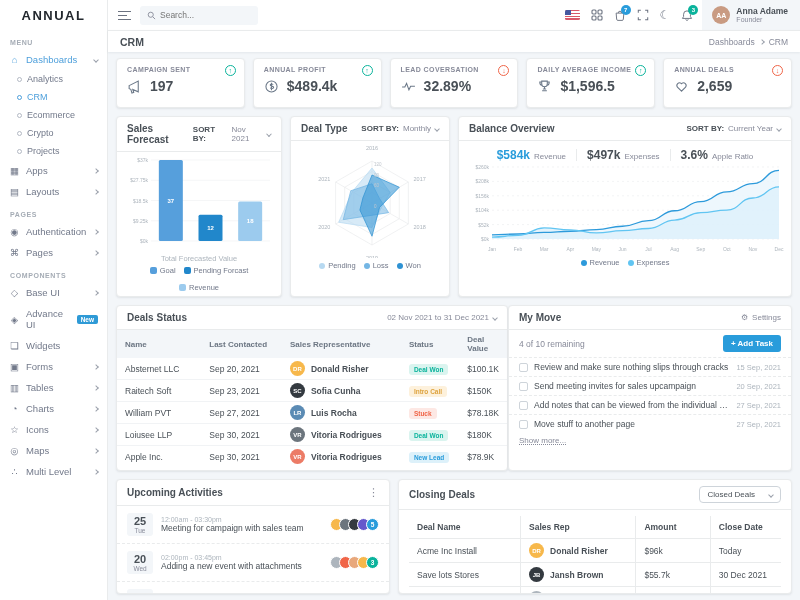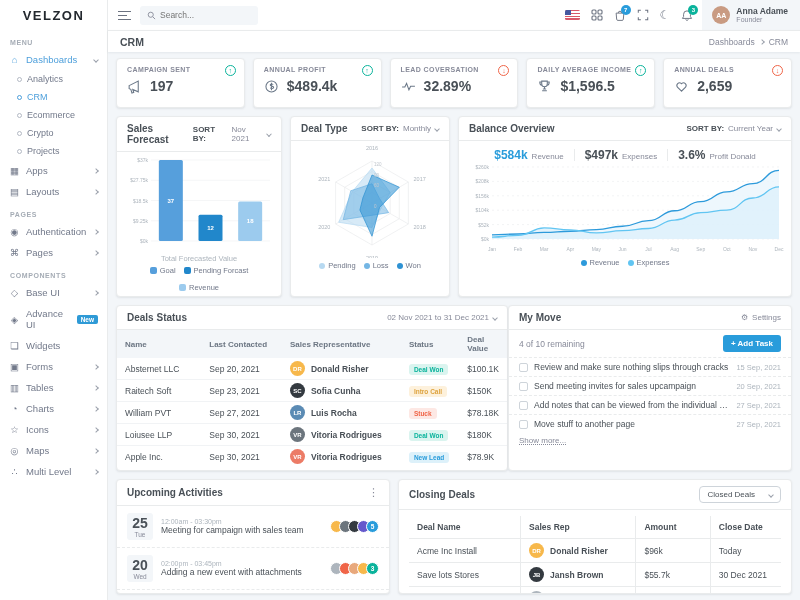--- a/index.html
+++ b/index.html
@@ -112,41 +112,41 @@
   .showmore a { color:#878a99; text-decoration:underline dotted; cursor:pointer; }
 
   
   .bottom-row { display:flex; gap:8px; flex:1; min-height:0; }
   .c-acts { flex:0 0 274px; display:flex; flex-direction:column; }
   .c-closing { flex:1; display:flex; flex-direction:column; min-width:0; }
   .dots { font-size:11px; color:#878a99; cursor:pointer; }
   .act { display:flex; align-items:center; gap:8px; padding:7px 10px; border-top:1px dashed #e9ebec; }
   .act:first-child { border-top:none; }
   .datebox { width:26px; background:#f3f6f9; border-radius:3px; text-align:center; padding:2px 0; flex:0 0 26px; }
-  .datebox .d { font-size:14px; font-weight:bold; color:#495057; }
+  .datebox .d { font-size:11px; font-weight:bold; color:#495057; }
   .datebox .w { font-size:6.5px; color:#878a99; }
   .actmid { flex:1; min-width:0; }
   .act-time { font-size:7px; color:#adb5bd; }
   .act-title { font-size:8.5px; color:#495057; white-space:nowrap; overflow:hidden; text-overflow:ellipsis; }
   .avgroup { display:flex; }
   .gavatar { width:13px; height:13px; border-radius:50%; border:1.5px solid #fff; margin-left:-4px; }
   .gcount { width:13px; height:13px; border-radius:50%; border:1.5px solid #fff; margin-left:-4px; color:#fff;
             font-size:6.5px; font-weight:bold; display:flex; align-items:center; justify-content:center; }
   .selectbox { border:1px solid #ced4da; border-radius:4px; font-size:8px; color:#495057; padding:3px 7px; display:flex; align-items:center; gap:14px; cursor:pointer; }
   .closing-tbl th { font-size:8.5px; font-weight:bold; color:#495057; text-align:left; padding:6px 8px; border:1px solid #e9ebec; }
   .closing-tbl td { font-size:8.5px; color:#495057; padding:4px 8px; border:1px solid #e9ebec; }
   .closing-tbl { border-style:hidden; }
 
   svg text { font-family:"Liberation Sans",sans-serif; }
 </style>
 </head>
 <body>
 
 <aside class="sidebar">
-  <div class="logo">VELZON</div>
+  <div class="logo">ANNUAL</div>
   <nav id="side-nav">
       <div class="side-caption">MENU</div>
       <div class="side-item active">
         <span class="g-ic">⌂</span>
         <span>Dashboards</span>
         <span class="chev down"></span>
       </div>
       <div class="side-sub">
         <span>Analytics</span>
       </div>
@@ -474,21 +474,21 @@
                 <span class="bal-l">Revenue</span>
               </span>
               <span class="bal-sep"></span>
               <span class="bal-item">
                 <span class="bal-v">$497k</span>
                 <span class="bal-l">Expenses</span>
               </span>
               <span class="bal-sep"></span>
               <span class="bal-item">
                 <span class="bal-v">3.6%</span>
-                <span class="bal-l">Profit Donald</span>
+                <span class="bal-l">Apple Ratio</span>
               </span>
             </div>
           <svg id="svg-balance" width="318" height="92" viewBox="0 0 318 92">
               <line x1="26" y1="4" x2="313" y2="4" stroke="#e9ebec" stroke-width="0.6" stroke-dasharray="2 3"></line>
               <text x="23" y="6" text-anchor="end" font-size="5" fill="#adb5bd">$260k</text>
               <line x1="26" y1="18.4" x2="313" y2="18.4" stroke="#e9ebec" stroke-width="0.6" stroke-dasharray="2 3"></line>
               <text x="23" y="20.4" text-anchor="end" font-size="5" fill="#adb5bd">$208k</text>
               <line x1="26" y1="32.800000000000004" x2="313" y2="32.800000000000004" stroke="#e9ebec" stroke-width="0.6" stroke-dasharray="2 3"></line>
               <text x="23" y="34.800000000000004" text-anchor="end" font-size="5" fill="#adb5bd">$156k</text>
               <line x1="26" y1="47.2" x2="313" y2="47.2" stroke="#e9ebec" stroke-width="0.6" stroke-dasharray="2 3"></line>

